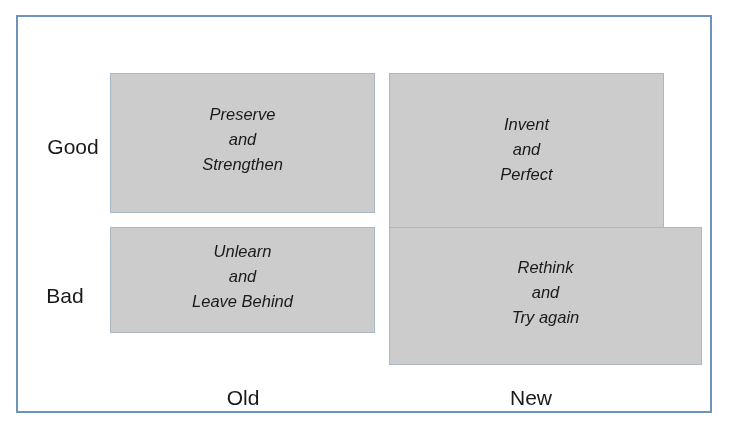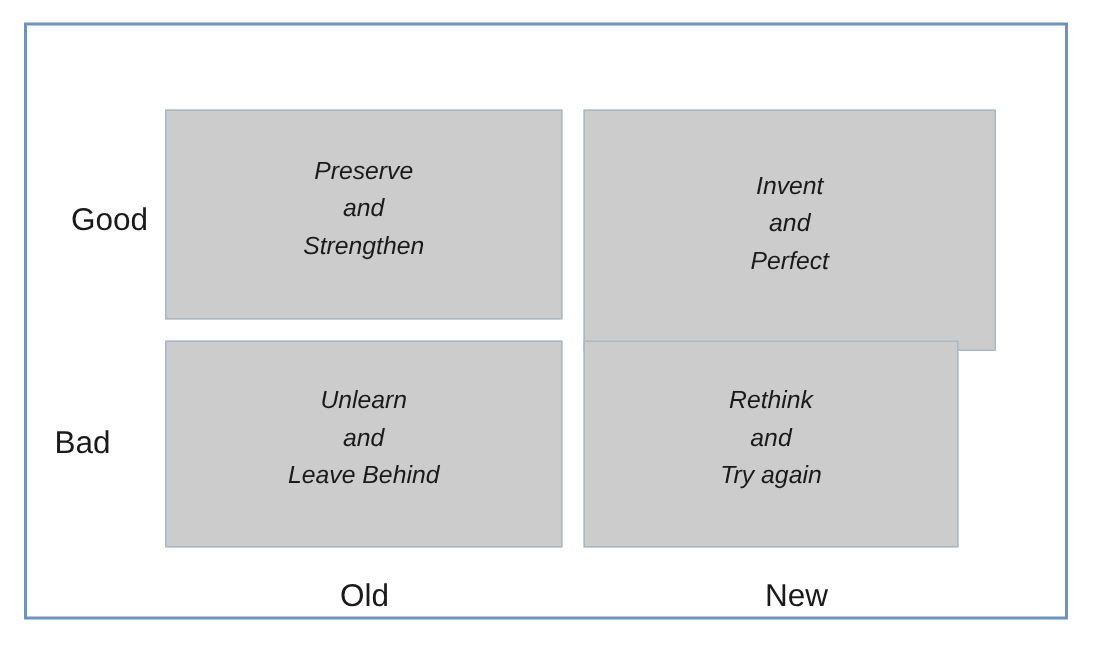--- a/index.html
+++ b/index.html
@@ -49,22 +49,22 @@
     background: #cccccc;
     border: 1px solid #a9b8c6;
     display: flex;
     align-items: center;
     justify-content: center;
     text-align: center;
   }
 
   .cell-q1 { left: 0px;   top: 0px;   width: 265px; height: 140px; }
   .cell-q2 { left: 279px; top: 0px;   width: 275px; height: 161px; }
-  .cell-q3 { left: 0px;   top: 154px; width: 265px; height: 138px; }
-  .cell-q4 { left: 279px; top: 154px; width: 250px; height: 138px; }
+  .cell-q3 { left: 0px;   top: 154px; width: 265px; height: 106px; }
+  .cell-q4 { left: 279px; top: 154px; width: 313px; height: 138px; }
 
   .cell-text {
     font-family: "Liberation Sans", sans-serif;
     font-style: italic;
     font-size: 16.5px;
     line-height: 25px;
     color: #1a1a1a;
     white-space: pre-line;
     padding-bottom: 8px;
   }
@@ -74,21 +74,21 @@
     position: absolute;
     font-family: "Liberation Sans", sans-serif;
     font-style: normal;
     font-size: 21px;
     color: #1a1a1a;
     text-align: center;
     white-space: nowrap;
   }
 
   #label-good { left: 22px; top: 118px;  width: 66px; }
-  #label-bad  { left: 4px; top: 267px;  width: 66px; }
+  #label-bad  { left: 14px; top: 267px;  width: 66px; }
   #label-old  { left: 160px; top: 369px; width: 130px; }
   #label-new  { left: 448px; top: 369px; width: 130px; }
 </style>
 </head>
 <body>
 
 <div id="canvas">
 
   <div id="frame">
 

